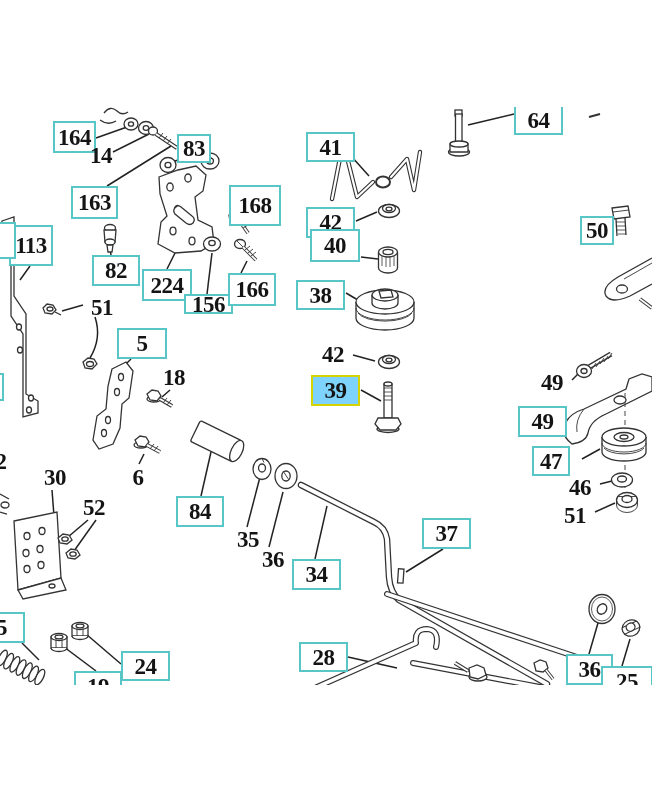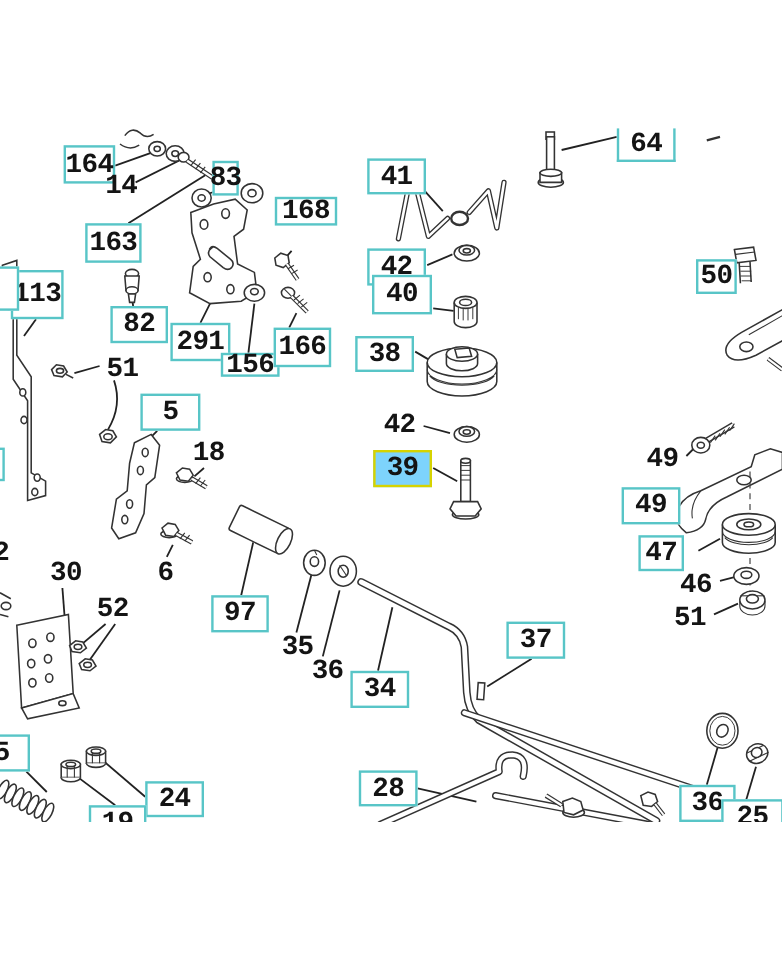--- a/index.html
+++ b/index.html
@@ -1,17 +1,17 @@
 <!DOCTYPE html>
 <html><head>
 <meta charset="utf-8">
 <style>
   html,body{margin:0;padding:0;background:#fff}
   .stage{position:relative;width:652px;height:800px;background:#fff;overflow:hidden;
-         font-family:Liberation Mono, monospace}
+         font-family:Liberation Serif, serif}
   .clip{position:absolute;left:0;top:0;width:652px;height:685px;overflow:hidden}
   svg.art{position:absolute;left:0;top:0;display:block}
   .lbl{position:absolute;display:flex;align-items:center;justify-content:center;
        font-weight:bold;font-size:23px;line-height:1;color:#141414;
        letter-spacing:-0.5px;box-sizing:border-box;white-space:nowrap}
   .boxed{border:2px solid #58c5c7;background:#fff}
   .cut-top{border-top:none}
   .hl{border:2px solid #d6d300;background:#7dd3fc}
 </style>
 </head>
@@ -355,48 +355,48 @@
       <g transform="rotate(-25 631 628)">
         <ellipse cx="631" cy="628" rx="9" ry="8" fill="#fff"></ellipse>
         <path d="M623,624 L639,624 M622,631 L640,631" stroke-width="0.9"></path>
         <ellipse cx="631" cy="627" rx="4.5" ry="4" fill="#fff"></ellipse>
       </g>
     </g>
   </svg>
 
   <div class="lbl boxed" style="left:53px;top:121px;width:43px;height:32px">164</div>
   <div class="lbl" style="left:84px;top:141px;width:34px;height:28px">14</div>
-  <div class="lbl boxed" style="left:177px;top:134px;width:22px;height:29px">83</div>
+  <div class="lbl boxed" style="left:177px;top:134px;width:34px;height:29px">83</div>
   <div class="lbl boxed" style="left:71px;top:186px;width:47px;height:33px">163</div>
-  <div class="lbl boxed" style="left:229px;top:164px;width:52px;height:24px">168</div>
+  <div class="lbl boxed" style="left:229px;top:185px;width:52px;height:41px">168</div>
   <div class="lbl boxed" style="left:306px;top:132px;width:49px;height:30px">41</div>
   <div class="lbl boxed cut-top" style="left:514px;top:107px;width:49px;height:28px">64</div>
   <div class="lbl boxed" style="left:580px;top:216px;width:34px;height:29px">50</div>
   <div class="lbl boxed" style="left:9px;top:225px;width:44px;height:41px">113</div>
   <div class="lbl boxed" style="left:92px;top:255px;width:48px;height:31px">82</div>
-  <div class="lbl boxed" style="left:142px;top:269px;width:50px;height:32px">291</div>
+  <div class="lbl boxed" style="left:142px;top:269px;width:50px;height:32px">224</div>
   <div class="lbl boxed" style="left:184px;top:294px;width:49px;height:20px">156</div>
   <div class="lbl boxed" style="left:228px;top:273px;width:48px;height:33px">166</div>
   <div class="lbl boxed" style="left:306px;top:207px;width:49px;height:31px">42</div>
   <div class="lbl boxed" style="left:310px;top:229px;width:50px;height:33px">40</div>
   <div class="lbl boxed" style="left:296px;top:280px;width:49px;height:30px">38</div>
   <div class="lbl" style="left:314px;top:341px;width:38px;height:27px">42</div>
   <div class="lbl hl" style="left:311px;top:375px;width:49px;height:31px">39</div>
   <div class="lbl" style="left:533px;top:369px;width:38px;height:27px">49</div>
   <div class="lbl boxed" style="left:518px;top:406px;width:49px;height:31px">49</div>
   <div class="lbl boxed" style="left:532px;top:446px;width:38px;height:30px">47</div>
   <div class="lbl" style="left:561px;top:475px;width:38px;height:25px">46</div>
   <div class="lbl" style="left:556px;top:503px;width:38px;height:25px">51</div>
   <div class="lbl" style="left:84px;top:295px;width:36px;height:25px">51</div>
   <div class="lbl boxed" style="left:117px;top:328px;width:50px;height:31px">5</div>
   <div class="lbl" style="left:156px;top:365px;width:36px;height:25px">18</div>
   <div class="lbl" style="left:126px;top:465px;width:24px;height:25px">6</div>
   <div class="lbl" style="left:36px;top:465px;width:38px;height:25px">30</div>
   <div class="lbl" style="left:75px;top:495px;width:38px;height:25px">52</div>
-  <div class="lbl boxed" style="left:176px;top:496px;width:48px;height:31px">97</div>
+  <div class="lbl boxed" style="left:176px;top:496px;width:48px;height:31px">84</div>
   <div class="lbl" style="left:229px;top:527px;width:38px;height:25px">35</div>
   <div class="lbl" style="left:254px;top:547px;width:38px;height:25px">36</div>
   <div class="lbl boxed" style="left:292px;top:559px;width:49px;height:31px">34</div>
   <div class="lbl boxed" style="left:422px;top:518px;width:49px;height:31px">37</div>
   <div class="lbl boxed" style="left:121px;top:651px;width:49px;height:30px">24</div>
   <div class="lbl boxed" style="left:74px;top:671px;width:48px;height:30px">19</div>
   <div class="lbl boxed" style="left:-22px;top:612px;width:47px;height:31px">5</div>
   <div class="lbl boxed" style="left:299px;top:642px;width:49px;height:30px">28</div>
   <div class="lbl boxed" style="left:566px;top:654px;width:47px;height:31px">36</div>
   <div class="lbl boxed" style="left:601px;top:666px;width:52px;height:30px">25</div>

